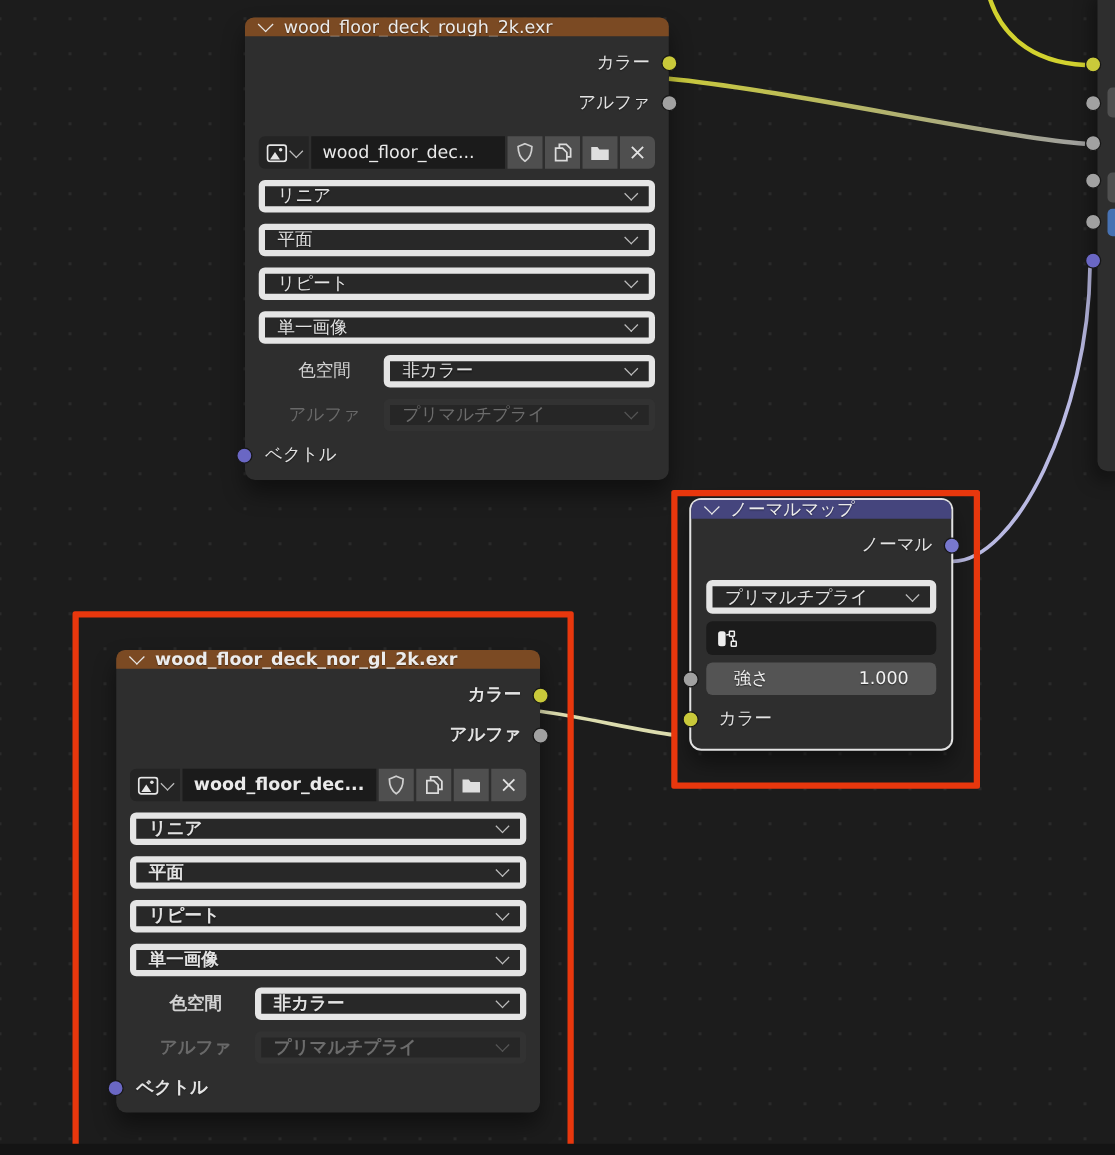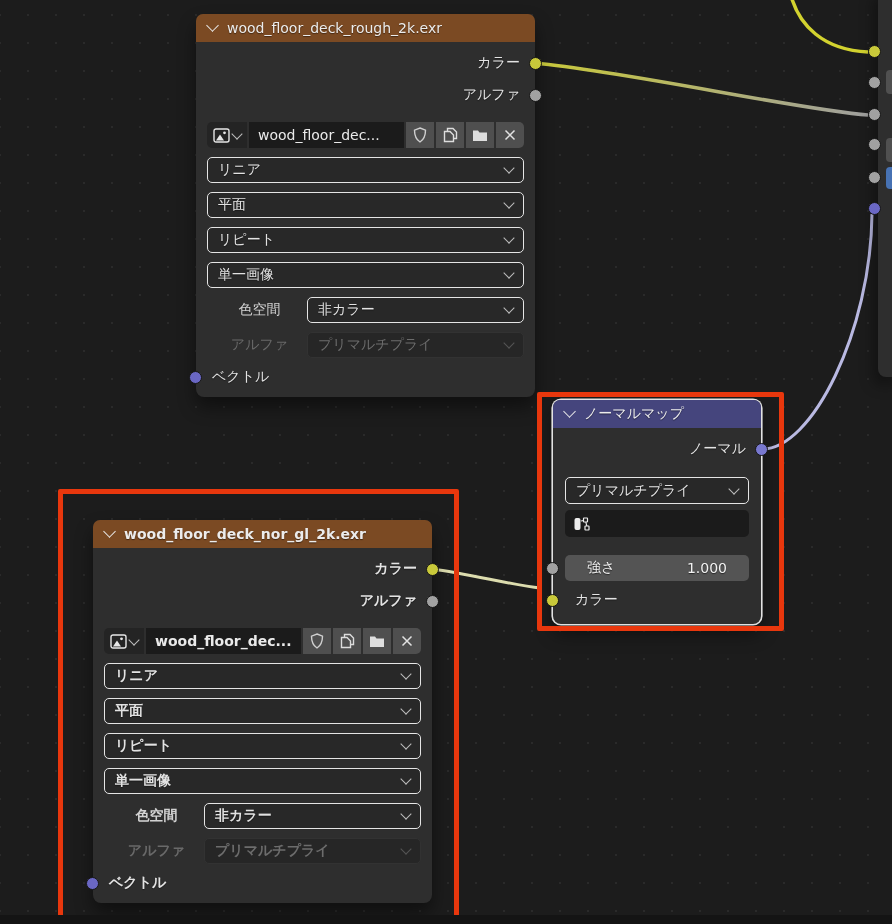--- a/index.html
+++ b/index.html
@@ -8,21 +8,21 @@
     background-color:#1c1c1c;
     background-image:radial-gradient(circle,#2a2a2a 1.2px,transparent 1.4px);
     background-size:28px 28px;background-position:14px 1px;
     font-family:"DejaVu Sans","Liberation Sans",sans-serif;
     font-size:14px;color:#dcdcdc;
     -webkit-font-smoothing:antialiased;
   }
   #wires{position:absolute;left:0;top:0;z-index:1;pointer-events:none;}
   .node{position:absolute;background:#2e2e2e;border-radius:8px;
     box-shadow:0 10px 18px rgba(0,0,0,.45);z-index:10;}
-  .node-header{height:28px;display:flex;align-items:center;gap:10px;padding:0 12px;
+  .node-header{height:15px;display:flex;align-items:center;gap:10px;padding:0 12px;
     border-radius:7px 7px 0 0;color:#ececec;text-shadow:0 1px 1px rgba(0,0,0,.45);
     white-space:nowrap;overflow:hidden;}
   .hdr-image{background:#7b4a23;}
   .hdr-vector{background:#45457d;}
   .hdr-chev{width:8px;height:8px;border-right:1.8px solid #e8e8e8;border-bottom:1.8px solid #e8e8e8;
     transform:rotate(45deg);margin-top:-5px;flex:none;}
   .rows{padding:6px 0 5px 0;}
   .row{position:relative;}
   .out-row{height:30px;display:flex;align-items:center;justify-content:flex-end;
     padding-right:15px;color:#e3e3e3;text-shadow:0 1px 1px rgba(0,0,0,.4);}
@@ -40,21 +40,21 @@
   .img-row{display:flex;gap:2px;margin:12px 11px 0;height:26px;}
   .btn{background:#4f4f4f;display:flex;align-items:center;justify-content:center;flex:none;}
   .btn-imgicon{background:#242424;width:40px;border-radius:5px 0 0 5px;gap:3px;}
   .name-field{flex:1;background:#1b1b1b;color:#eaeaea;display:flex;align-items:center;
     padding:0 9px;white-space:nowrap;overflow:hidden;min-width:0;}
   .btn-shield{width:28px;}
   .btn-copy{width:28px;}
   .btn-folder{width:28px;}
   .btn-x{width:28px;border-radius:0 5px 5px 0;}
   .widget-row{margin:9px 11px 0;}
-  .dropdown{background:#282828;border:1px solid #e5e5e5;border-radius:5px;height:26px;
+  .dropdown{background:#282828;border:5px solid #e5e5e5;border-radius:5px;height:26px;
     box-sizing:border-box;display:flex;align-items:center;justify-content:space-between;
     padding:0 10px;color:#e2e2e2;text-shadow:0 1px 1px rgba(0,0,0,.4);}
   .dropdown.disabled{color:#6c6c6c;background:#262626;border-color:#323232;text-shadow:none;}
   .chev{width:7px;height:7px;border-right:1.6px solid #bdbdbd;border-bottom:1.6px solid #bdbdbd;
     transform:rotate(45deg);margin-top:-4px;flex:none;}
   .dropdown.disabled .chev{border-color:#555;}
   .split-row{display:flex;align-items:center;margin:9px 11px 0;height:26px;}
   .split-label{width:100px;flex:none;color:#d2d2d2;padding-left:5px;box-sizing:border-box;text-align:center;}
   .split-label.disabled{color:#696969;}
   .split-row .dropdown{flex:1;min-width:0;}
@@ -186,21 +186,21 @@
     </div>
     <div class="nm-widget uv-field" style="margin-top:6px;">
       <svg class="icon" width="18" height="16" viewBox="0 0 18 16">
         <rect x="1.5" y="2" width="6" height="12" rx="2" fill="#ededed"></rect>
         <rect x="10.5" y="2" width="4" height="4" rx="0.5" fill="none" stroke="#ededed" stroke-width="1.2"></rect>
         <rect x="12" y="10" width="4" height="4" rx="0.5" fill="none" stroke="#ededed" stroke-width="1.2"></rect>
         <path d="M8 5 L10.5 4.5 M12.8 6 L13.8 10" stroke="#ededed" stroke-width="1.1" fill="none"></path>
       </svg>
       <span></span>
     </div>
-    <div class="row" style="margin-top:18px;">
+    <div class="row" style="margin-top:6px;">
       <span class="sock left sock-gray"></span>
       <div class="nm-widget slider">
         <span>強さ</span>
         <span>1.000</span>
       </div>
     </div>
     <div class="row in-row" style="padding-left:22px;">
       <span class="sock left sock-yellow"></span>
       <span>カラー</span>
     </div>

